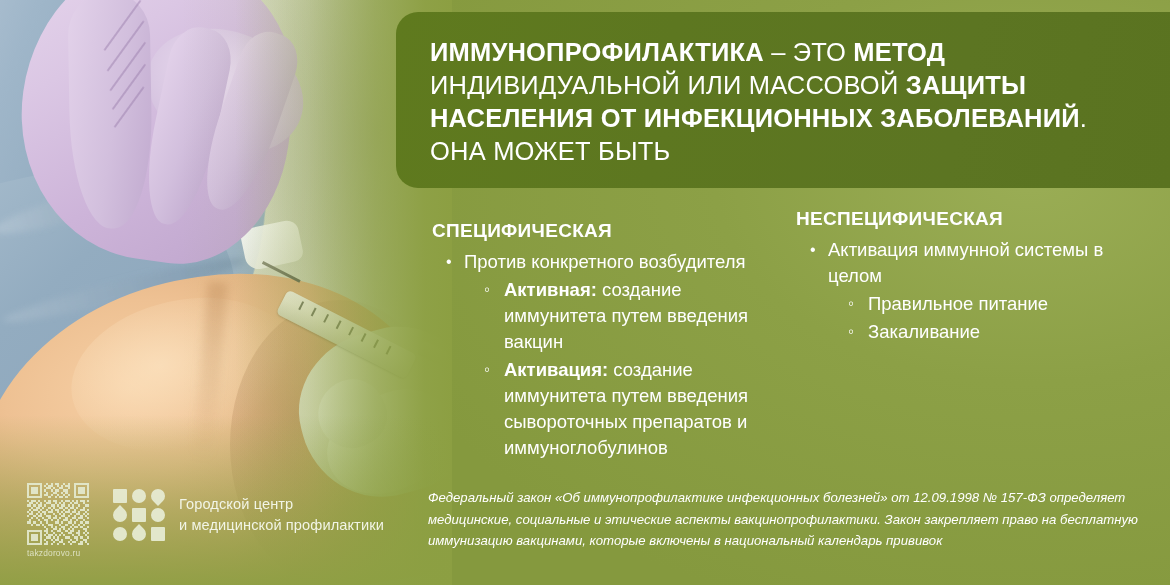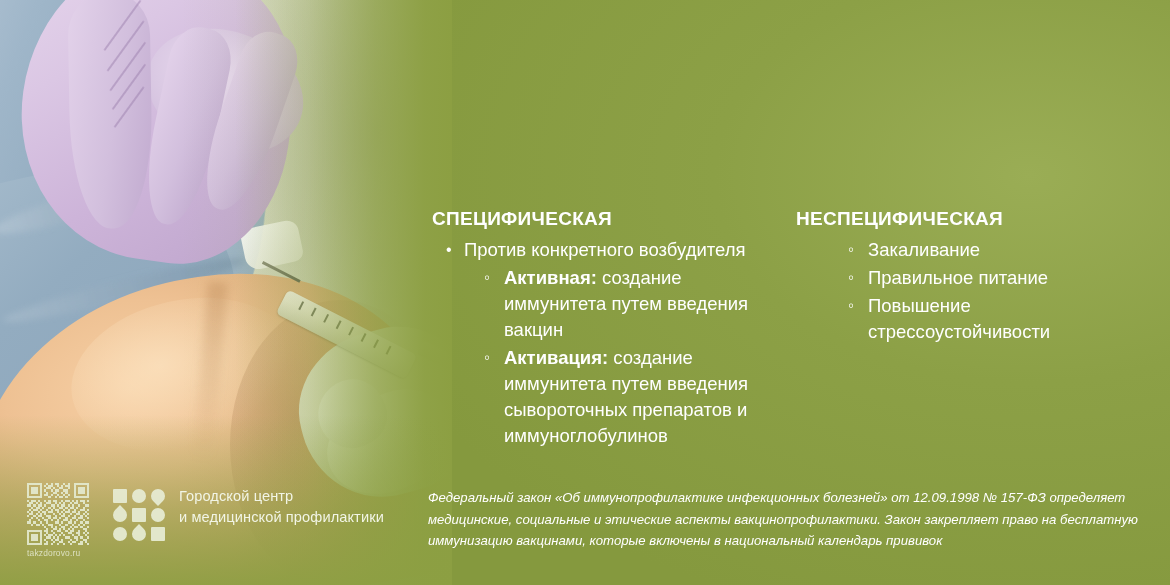--- a/index.html
+++ b/index.html
@@ -197,21 +197,21 @@
     font-size:25.5px;
     line-height:33px;
     font-weight:400;
     letter-spacing:.2px;
     text-transform:none;
   }
   .banner h1 b { font-weight:700; }
 
   
   .col { position:absolute; color:#ffffff; }
-  .col-left  { left:432px; top:208px; width:348px; }
+  .col-left  { left:432px; top:220px; width:348px; }
   .col-right { left:796px; top:208px; width:350px; }
 
   .col-title {
     font-size:19px; font-weight:700; letter-spacing:.3px;
     color:#ffffff; margin-bottom:7px;
   }
   ul.lvl1 { list-style:none; margin:0 0 0 12px; }
   ul.lvl1 > li {
     position:relative; padding-left:20px;
     font-size:18.5px; line-height:26px; font-weight:400;
@@ -259,21 +259,21 @@
   .sh.ci{ border-radius:50%; }
   .sh.hr{
     border-radius:50% 50% 50% 0;
     transform:rotate(-45deg);
   }
   .sh.hr2{
     border-radius:50% 50% 50% 0;
     transform:rotate(135deg);
   }
   .logo-text{
-    margin-top:3px;
+    margin-top:11px;
     color:#f2f5e6; font-size:14.6px; line-height:20.5px; font-weight:400;
     letter-spacing:.1px;
   }
 </style>
 </head>
 <body>
 
 <div id="poster">
 
   <div class="photo">
@@ -321,42 +321,50 @@
         <div class="tick" style="left:116px;top:4px;"></div>
       </div>
       <div class="syringe-plunger"></div>
 
       <div class="photo-tint"></div>
       <div class="photo-fade"></div>
       <div class="photo-fade-bottom"></div>
     </div>
   </div>
 
+  <div class="banner">
+    <h1>
+      <b>ИММУНОПРОФИЛАКТИКА</b><span> – ЭТО </span><b>МЕТОД</b><br>
+      <span>ИНДИВИДУАЛЬНОЙ ИЛИ МАССОВОЙ </span><b>ЗАЩИТЫ</b><br>
+      <b>НАСЕЛЕНИЯ ОТ ИНФЕКЦИОННЫХ ЗАБОЛЕВАНИЙ</b><span>.</span><br>
+      <span>ОНА МОЖЕТ БЫТЬ</span>
+    </h1>
+  </div>
 
   <div class="col col-left">
     <div class="col-title">СПЕЦИФИЧЕСКАЯ</div>
     <ul class="lvl1">
       <li>
         <span class="txt">Против конкретного возбудителя</span>
         <ul class="lvl2">
           <li><b>Активная:</b><span> создание иммунитета путем введения вакцин</span></li>
           <li><b>Активация:</b><span> создание иммунитета путем введения сывороточных препаратов и иммуноглобулинов</span></li>
         </ul>
       </li>
     </ul>
   </div>
 
   <div class="col col-right">
     <div class="col-title">НЕСПЕЦИФИЧЕСКАЯ</div>
     <ul class="lvl1">
       <li>
+        <span class="txt">Активация иммунной системы в целом</span>
         <ul class="lvl2">
+          <li><span>Правильное питание</span></li>
           <li><span>Закаливание</span></li>
-          <li><span>Правильное питание</span></li>
-          <li><span>Повышение стрессоустойчивости</span></li>
         </ul>
       </li>
     </ul>
   </div>
 
   <div class="footer-text">Федеральный закон «Об иммунопрофилактике инфекционных болезней» от 12.09.1998 № 157-ФЗ определяет медицинские, социальные и этические аспекты вакцинопрофилактики. Закон закрепляет право на бесплатную иммунизацию вакцинами, которые включены в национальный календарь прививок</div>
 
   <div class="logo-block">
     <div class="qr-wrap">
       <svg class="qr" viewBox="0 0 29 29" shape-rendering="crispEdges">

